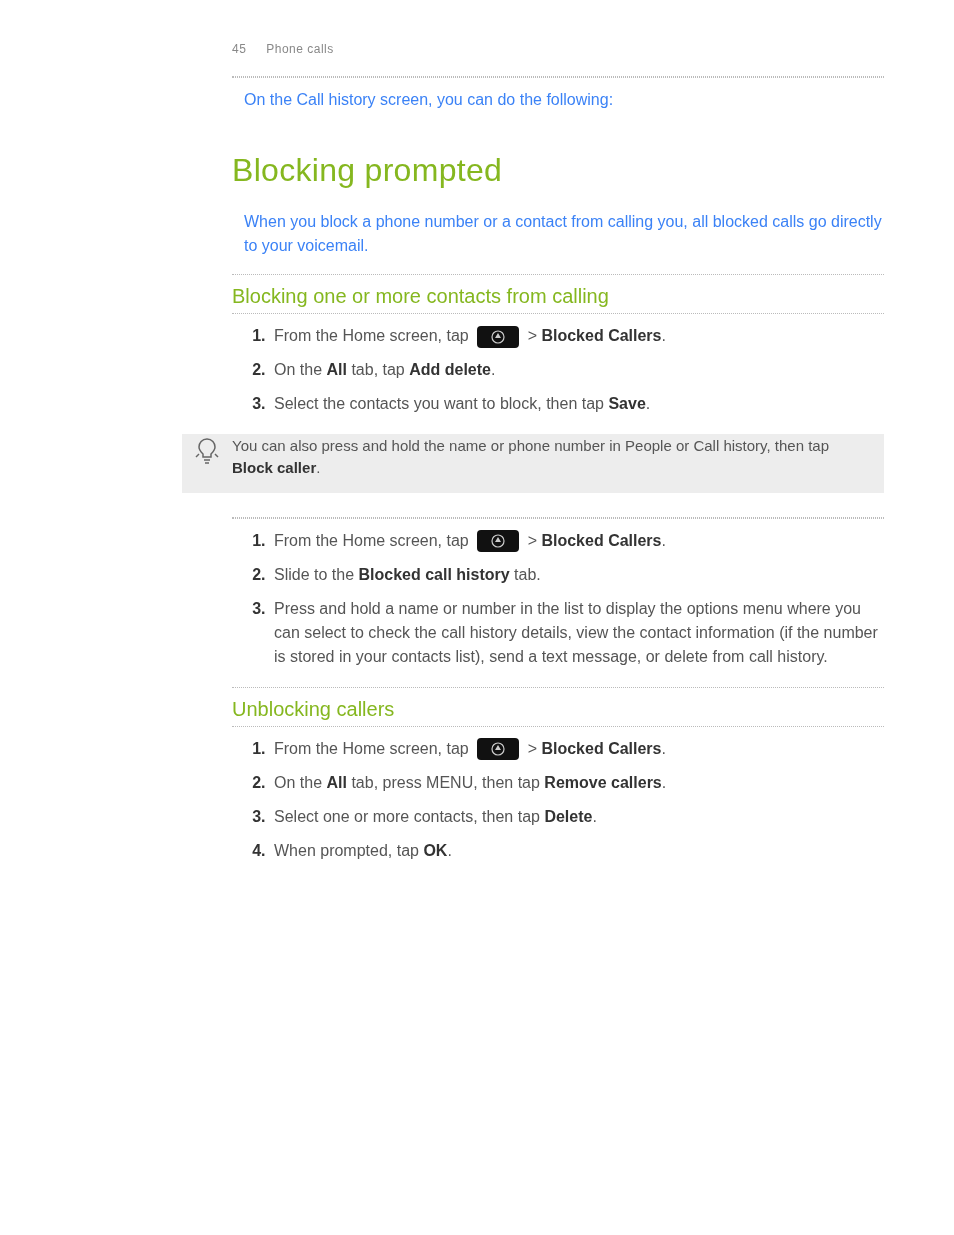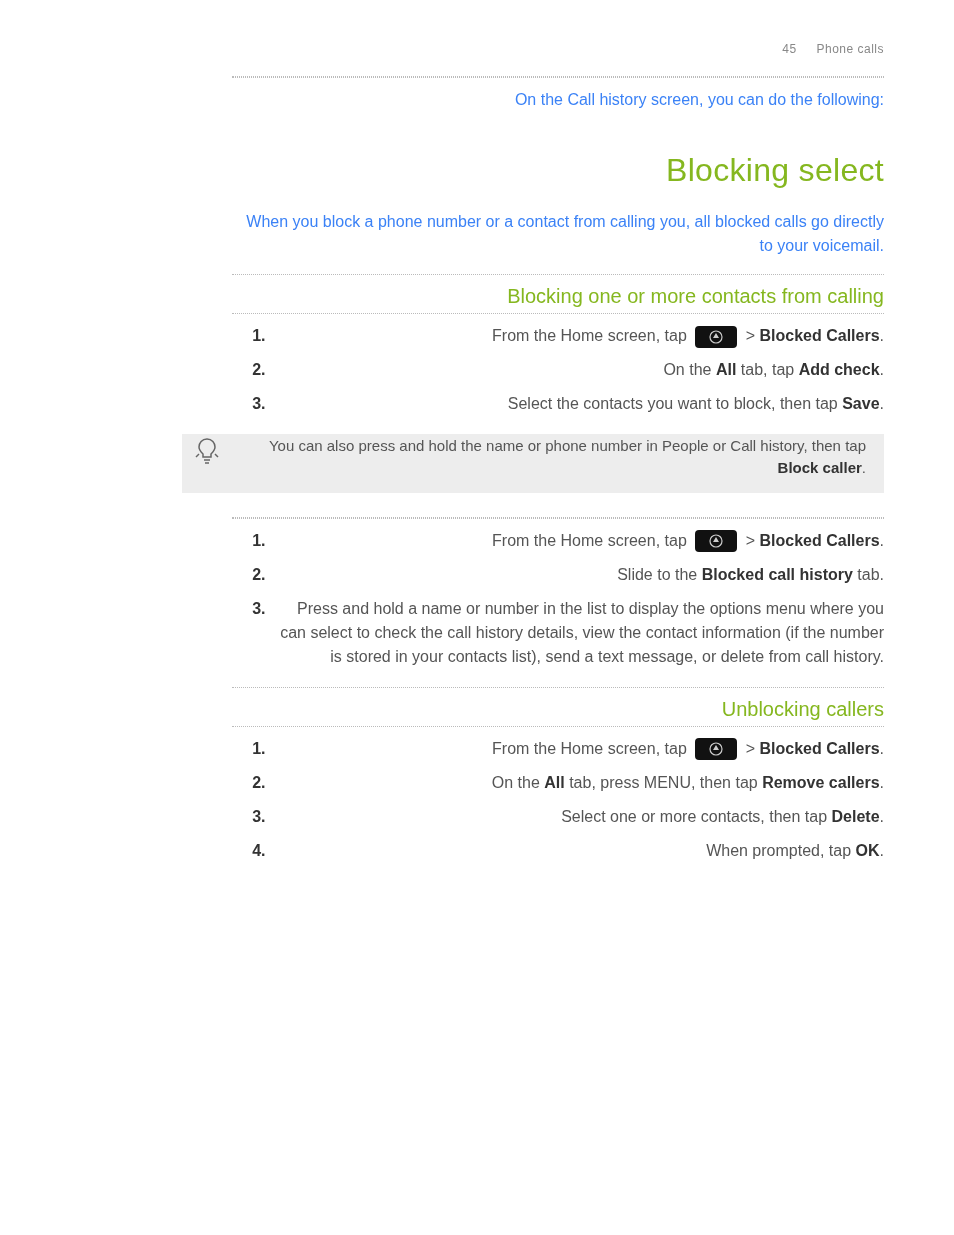--- a/index.html
+++ b/index.html
@@ -10,21 +10,20 @@
     color: #4a4a4a;
     font-size: 16px;
     line-height: 1.5;
   }
   .page {
     width: 954px;
     min-height: 1235px;
     box-sizing: border-box;
     padding: 40px 50px 40px 50px;
     position: relative;
-    text-align: right;
   }
   .content {
     margin-left: 182px;
     margin-right: 20px;
   }
   .header-line {
     font-size: 12px;
     color: #888;
     margin-bottom: 18px;
     letter-spacing: 0.5px;
@@ -142,40 +141,40 @@
     </div>
 
     <hr class="dotted stretch-dotted">
 
     <hr class="dotted stretch-dotted">
     <p class="intro">On the Call history screen, you can do the following:</p>
 
     <ul class="bullets">
     </ul>
 
-    <div class="h1-green">Blocking select</div>
+    <div class="h1-green">Blocking prompted</div>
     <p class="intro">When you block a phone number or a contact from calling you, all blocked calls go directly to your voicemail.</p>
 
     <hr class="dotted stretch-dotted">
     <div class="h2-green">Blocking one or more contacts from calling</div>
     <hr class="dotted stretch-dotted">
 
     <ol class="steps">
       <li>
         <span>From the Home screen, tap </span>
         <span class="icon-pill">
           <svg width="16" height="16" viewBox="0 0 16 16">
               <circle cx="8" cy="8" r="6" fill="none" stroke="#ccc" stroke-width="1.2"></circle>
               <path d="M8 4 L11 9 L5 9 Z" fill="#ccc"></path>
             </svg>
         </span>
         <span>  &gt; </span><span class="bold">Blocked Callers</span><span>.</span>
       </li>
       <li>
-        <span>On the </span><span class="bold">All</span><span> tab, tap </span><span class="bold">Add check</span><span>.</span>
+        <span>On the </span><span class="bold">All</span><span> tab, tap </span><span class="bold">Add delete</span><span>.</span>
       </li>
       <li>
         <span>Select the contacts you want to block, then tap </span><span class="bold">Save</span><span>.</span>
       </li>
     </ol>
 
     <div class="tip-row">
       <div class="tip-icon-wrap">
         <span>
           <svg width="24" height="30" viewBox="0 0 24 30">

